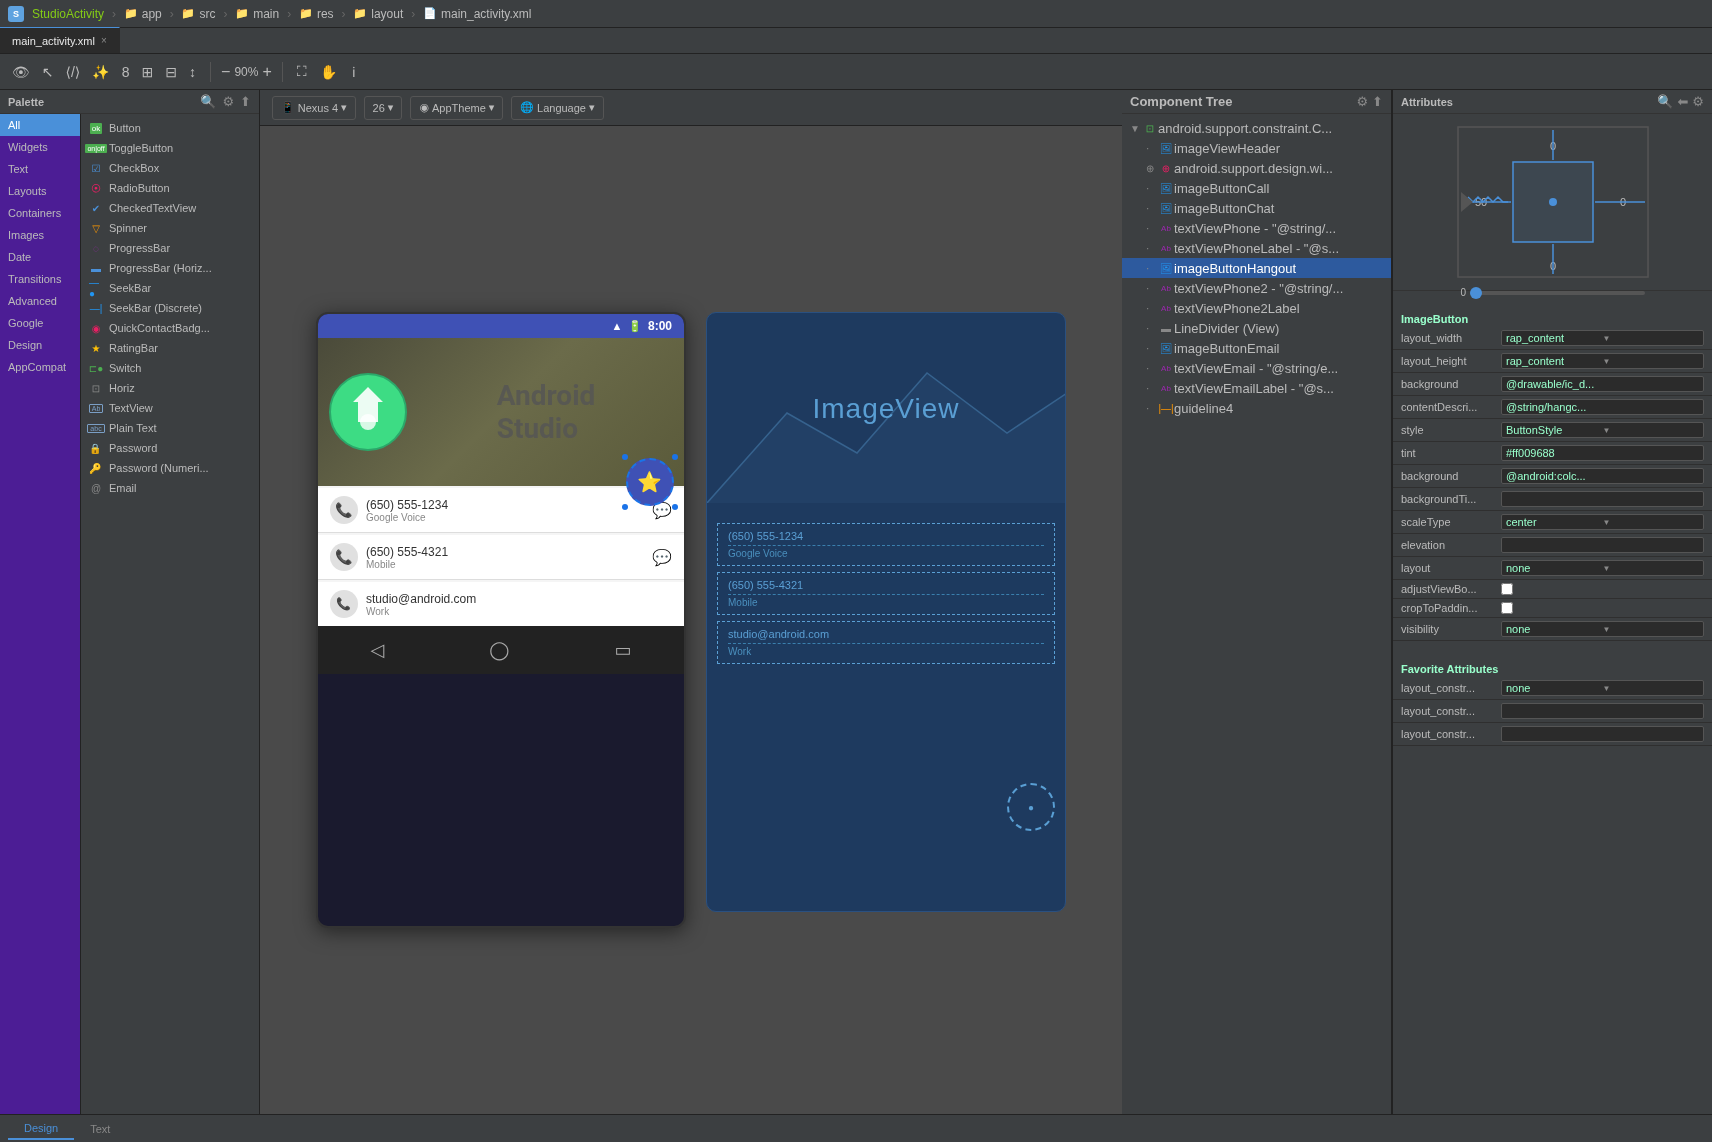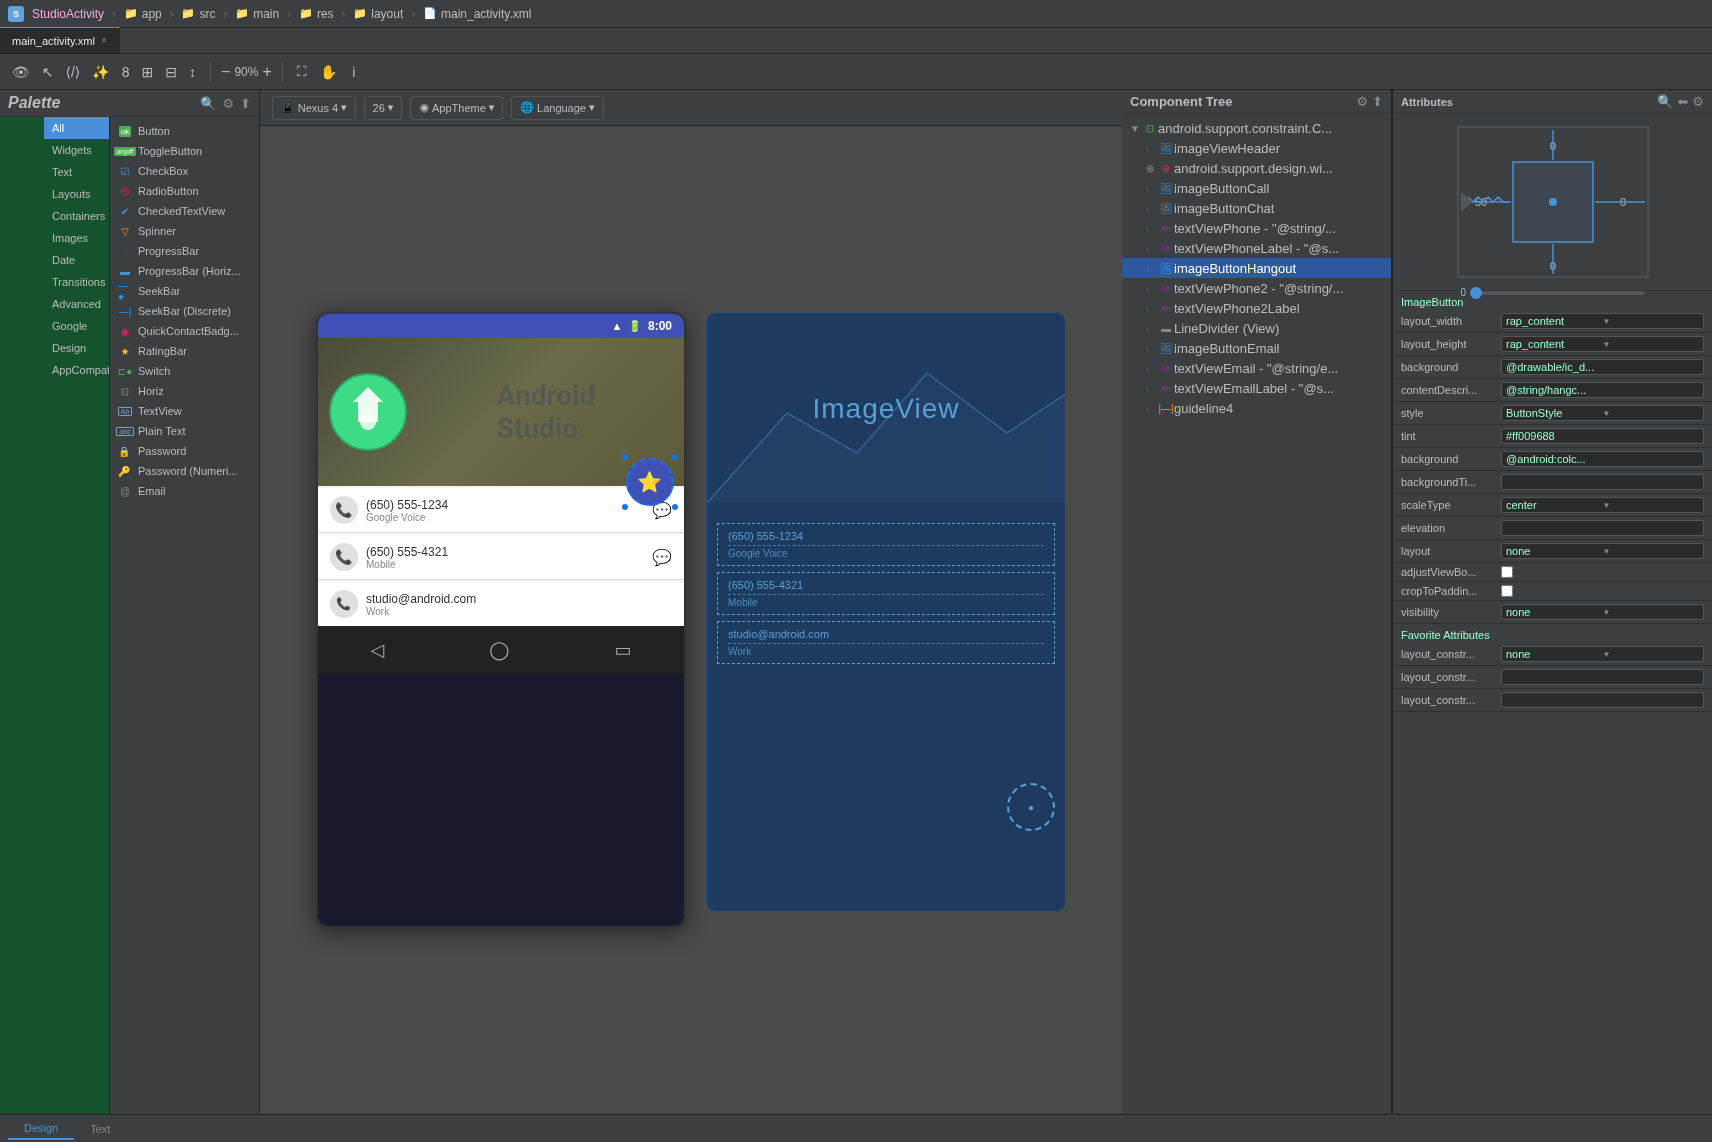--- a/index.html
+++ b/index.html
@@ -1,21 +1,21 @@
 <!DOCTYPE html>
 <html><head>
   <meta charset="utf-8">
   <style>
     * { box-sizing: border-box; margin: 0; padding: 0; }
     body { font-family: -apple-system, 'Helvetica Neue', Arial, sans-serif; font-size: 12px; background: #2b2b2b; color: #ccc; overflow: hidden; width: 1712px; height: 1142px; }
 
     
     #titlebar { display: flex; align-items: center; background: #3c3f41; height: 28px; padding: 0 8px; gap: 8px; border-bottom: 1px solid #222; }
     #titlebar .app-icon { width: 16px; height: 16px; background: #5fa3e0; border-radius: 3px; display: flex; align-items: center; justify-content: center; font-size: 9px; color: white; font-weight: bold; }
-    #titlebar .title { color: #f9a8d4; font-size: 12px; }
+    #titlebar .title { color: #84cc16; font-size: 12px; }
     .breadcrumb-sep { color: #666; }
     .breadcrumb-item { color: #bbb; font-size: 12px; display: flex; align-items: center; gap: 4px; }
     .breadcrumb-item .folder-icon { color: #c5a030; font-size: 11px; }
     .breadcrumb-item .file-icon { color: #7a9ec5; font-size: 11px; }
 
     
     #filetab-bar { background: #3c3f41; height: 26px; display: flex; align-items: flex-end; padding: 0 0; border-bottom: 1px solid #222; }
     .file-tab { background: #4e5254; padding: 4px 12px; font-size: 11px; color: #bbb; border-right: 1px solid #2b2b2b; cursor: pointer; display: flex; align-items: center; gap: 6px; height: 26px; }
     .file-tab.active { background: #2b2b2b; color: #e8e8e8; border-top: 1px solid #4a90d9; }
     .close-x { font-size: 10px; color: #888; cursor: pointer; }
@@ -26,24 +26,24 @@
     .toolbar-btn { background: none; border: 1px solid #555; color: #bbb; font-size: 11px; padding: 2px 8px; border-radius: 3px; cursor: pointer; display: flex; align-items: center; gap: 3px; height: 24px; }
     .toolbar-sep { width: 1px; height: 20px; background: #555; margin: 0 4px; }
     .toolbar-icon-btn { background: none; border: none; color: #bbb; font-size: 14px; cursor: pointer; padding: 2px 4px; border-radius: 2px; }
 
     
     #main { display: flex; height: calc(1142px - 28px - 26px - 36px - 28px); }
 
     
     #palette { width: 260px; background: #3c3f41; border-right: 1px solid #222; display: flex; flex-direction: column; overflow: hidden; }
     #palette-header { display: flex; align-items: center; padding: 4px 8px; background: #3c3f41; border-bottom: 1px solid #333; gap: 6px; }
-    #palette-header .panel-title { color: #bbb; font-size: 16px; font-weight: bold; flex: 1; font-style: italic; }
+    #palette-header .panel-title { color: #bbb; font-size: 11px; font-weight: bold; flex: 1; }
     .palette-tool-btn { background: none; border: none; color: #888; font-size: 13px; cursor: pointer; }
     #palette-content { display: flex; flex: 1; overflow: hidden; }
-    #palette-categories { width: 110px; background: #14532d; border-right: 1px solid #222; overflow-y: auto; padding-left: 44px; }
+    #palette-categories { width: 81px; background: #4c1d95; border-right: 1px solid #222; overflow-y: auto; }
     .palette-cat { padding: 5px 8px; font-size: 11px; color: #bbb; cursor: pointer; }
     .palette-cat.active { background: #4a90d9; color: white; }
     #palette-items { flex: 1; overflow-y: auto; padding: 4px 0; }
     .palette-item { display: flex; align-items: center; gap: 6px; padding: 3px 8px; font-size: 11px; color: #bbb; cursor: pointer; }
     .palette-item-icon { width: 14px; height: 14px; display: flex; align-items: center; justify-content: center; font-size: 10px; color: #7a9ec5; flex-shrink: 0; }
 
     
     #editor-area { flex: 1; background: #2b2b2b; display: flex; flex-direction: column; overflow: hidden; }
     #editor-toolbar { height: 36px; background: #3c3f41; display: flex; align-items: center; padding: 0 12px; gap: 8px; border-bottom: 1px solid #222; }
     #editor-canvas { flex: 1; display: flex; align-items: center; justify-content: center; position: relative; overflow: hidden; background: #4a4a4a; }
@@ -81,21 +81,21 @@
     .attr-id-value { background: #2b2b2b; border: 1px solid #4a90d9; color: #9fc; font-size: 11px; padding: 2px 6px; flex: 1; border-radius: 2px; }
 
     
     #constraint-diagram { padding: 8px; border-bottom: 1px solid #333; }
     .constraint-box { position: relative; margin: 0 auto; width: 200px; height: 160px; }
     .slider-row { display: flex; align-items: center; gap: 4px; padding: 2px 8px; }
     .attr-slider { flex: 1; -webkit-appearance: none; height: 4px; background: #555; border-radius: 2px; }
     .attr-slider::-webkit-slider-thumb { -webkit-appearance: none; width: 12px; height: 12px; background: #4a90d9; border-radius: 50%; }
 
     
-    .attr-section-title { color: #9fc; font-size: 11px; font-weight: normal; padding: 5px 8px 2px; }
+    .attr-section-title { color: #9fc; font-size: 11px; font-weight: bold; padding: 22px 8px 2px; }
     .attr-row { display: flex; align-items: center; padding: 3px 8px; border-bottom: 1px solid #2f2f2f; }
     .attr-name { color: #bbb; font-size: 11px; width: 100px; flex-shrink: 0; }
     .attr-input { background: #2b2b2b; border: 1px solid #555; color: #9fc; font-size: 11px; padding: 1px 4px; width: 100%; border-radius: 2px; }
     .attr-dropdown { display: flex; align-items: center; background: #2b2b2b; border: 1px solid #555; border-radius: 2px; padding: 1px 4px; flex: 1; }
     .attr-dropdown span { flex: 1; color: #9fc; font-size: 11px; }
     .attr-dropdown .dd-arrow { color: #888; font-size: 8px; }
     .checkbox-attr { width: 12px; height: 12px; background: #4a90d9; border: none; cursor: pointer; }
 
     
     #bottom-tabs { height: 28px; background: #3c3f41; display: flex; align-items: center; border-top: 1px solid #222; padding: 0 8px; gap: 0; }

